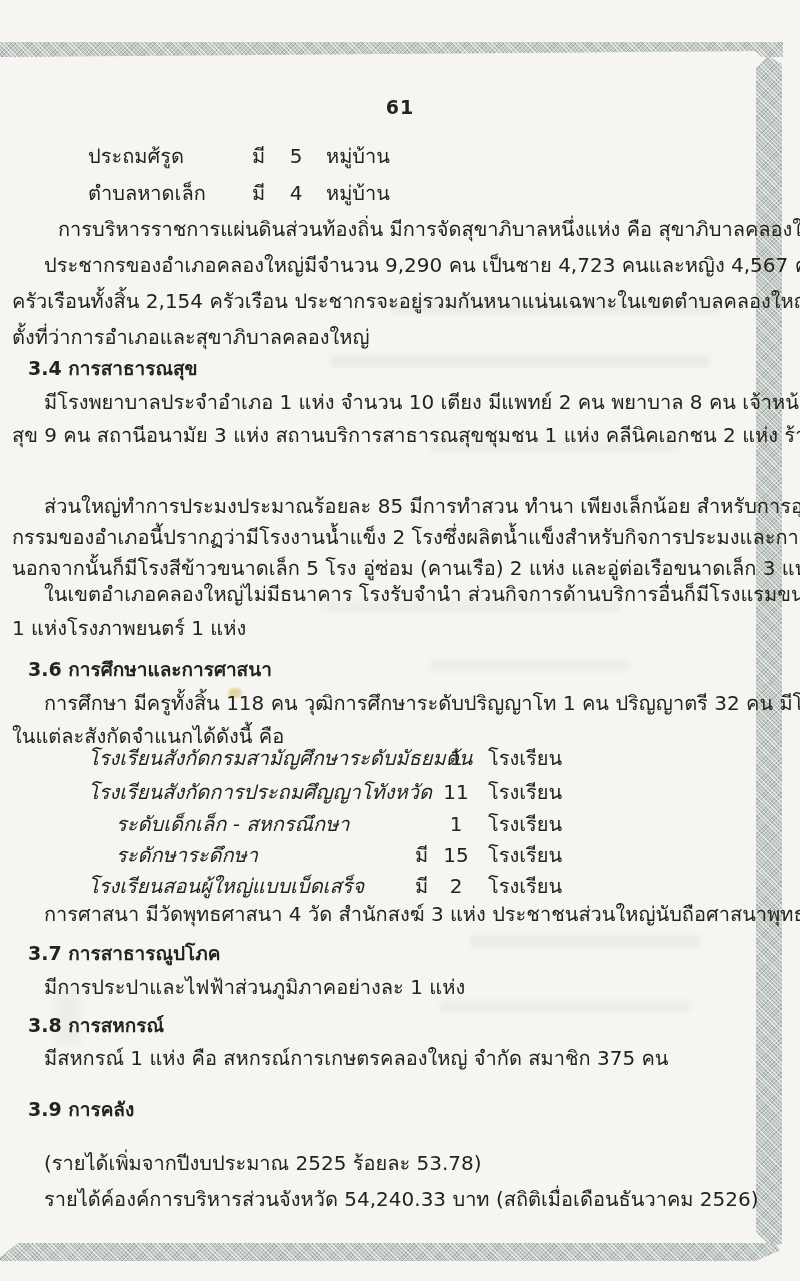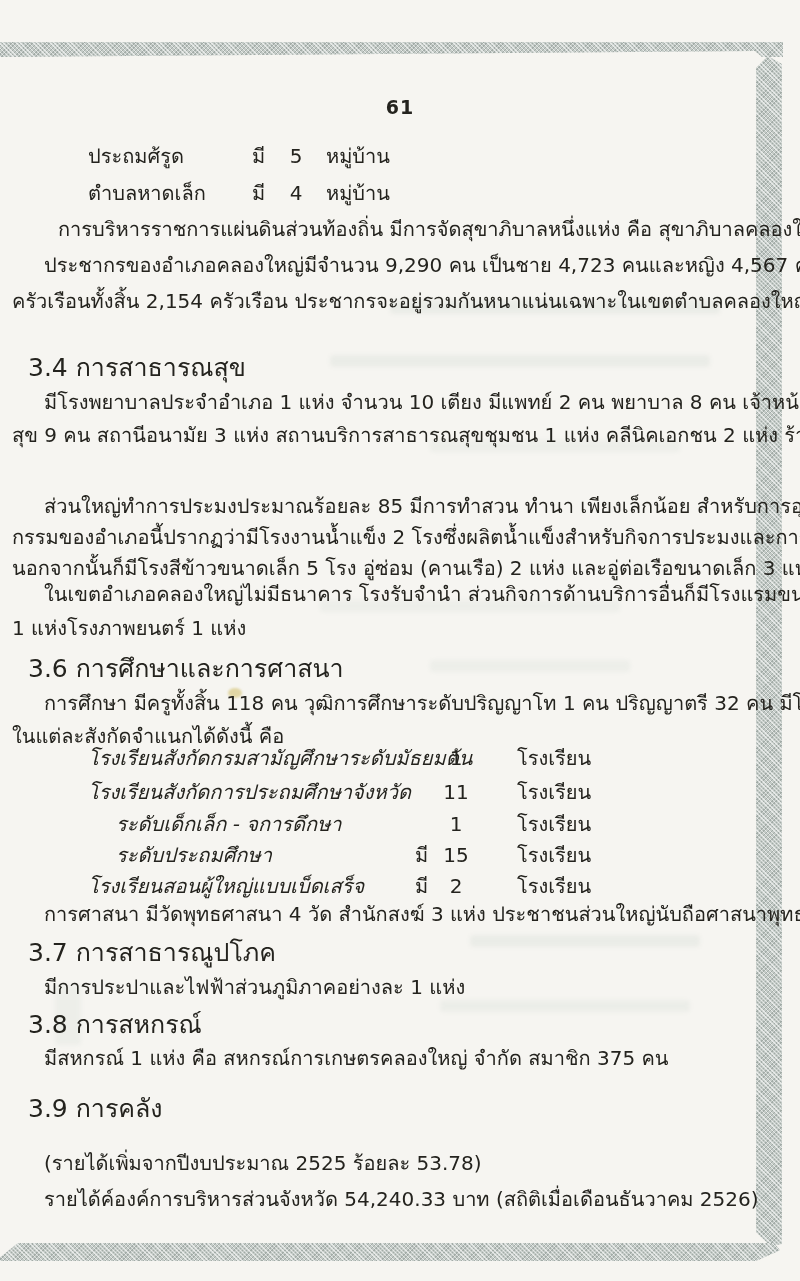--- a/index.html
+++ b/index.html
@@ -33,35 +33,35 @@
   .bleed.b5{left:430px;top:660px;width:200px;height:12px;opacity:.08;}
   .bleed.b6{left:470px;top:935px;width:230px;height:12px;}
   .bleed.b7{left:440px;top:1000px;width:250px;height:12px;opacity:.09;}
   .bleed.b8{left:55px;top:985px;width:26px;height:60px;opacity:.08;}
   .stain{position:absolute;left:228px;top:688px;width:14px;height:10px;border-radius:50%;
     background:#c9b24a;opacity:.45;filter:blur(1px);}
   
   .content{position:absolute;inset:0;font-size:20px;}
   .line{position:absolute;white-space:nowrap;height:34px;line-height:34px;}
   .pageno{left:0;width:800px;text-align:center;top:90px;font-weight:bold;font-size:19px;letter-spacing:1px;}
-  .heading{font-weight:normal;left:28px;font-size:25px;}
+  .heading{font-weight:bold;left:28px;font-size:19px;}
   .ind{left:44px;}
   .ind-lg{left:58px;}
   .cont{left:12px;}
   
   .vrow,.srow{position:absolute;height:34px;line-height:34px;width:760px;}
   .vrow .lbl{position:absolute;left:88px;white-space:nowrap;}
   .vrow .mi{position:absolute;left:252px;}
   .vrow .cnt{position:absolute;left:276px;width:40px;text-align:center;}
   .vrow .unit{position:absolute;left:326px;white-space:nowrap;}
   .srow .lbl{position:absolute;left:88px;white-space:nowrap;font-style:italic;}
   .srow.sub .lbl{left:116px;}
   .srow .mi{position:absolute;left:415px;}
   .srow .cnt{position:absolute;left:436px;width:40px;text-align:center;}
-  .srow .unit{position:absolute;left:488px;white-space:nowrap;margin-left:29px;}
+  .srow .unit{position:absolute;left:488px;white-space:nowrap;}
 </style>
 </head>
 <body>
 
 <div class="scan">
 
   <div class="band band-top"></div>
   <div class="band band-right"></div>
   <div class="band band-bottom"></div>
 
@@ -88,20 +88,21 @@
     <div class="vrow" style="top:176px">
       <span class="lbl">ตำบลหาดเล็ก</span>
       <span class="mi">มี</span>
       <span class="cnt">4</span>
       <span class="unit">หมู่บ้าน</span>
     </div>
 
     <div class="line ind-lg" style="top:212px">การบริหารราชการแผ่นดินส่วนท้องถิ่น  มีการจัดสุขาภิบาลหนึ่งแห่ง  คือ  สุขาภิบาลคลองใหญ่</div>
     <div class="line ind" style="top:248px">ประชากรของอำเภอคลองใหญ่มีจำนวน  9,290  คน  เป็นชาย  4,723  คนและหญิง  4,567  คน  จำนวน</div>
     <div class="line cont" style="top:284px">ครัวเรือนทั้งสิ้น  2,154  ครัวเรือน  ประชากรจะอยู่รวมกันหนาแน่นเฉพาะในเขตตำบลคลองใหญ่ซึ่งเป็นที่</div>
+    <div class="line cont" style="top:320px">ตั้งที่ว่าการอำเภอและสุขาภิบาลคลองใหญ่</div>
 
     <div class="line heading" style="top:351px">3.4  การสาธารณสุข</div>
     <div class="line ind" style="top:385px">มีโรงพยาบาลประจำอำเภอ 1 แห่ง จำนวน 10 เตียง มีแพทย์ 2 คน พยาบาล 8 คน เจ้าหน้าที่สาธารณ-</div>
     <div class="line cont" style="top:418px">สุข 9 คน สถานีอนามัย 3 แห่ง สถานบริการสาธารณสุขชุมชน 1 แห่ง คลีนิคเอกชน 2 แห่ง ร้านขายยา 6 แห่ง</div>
 
     <div class="line ind" style="top:489px">ส่วนใหญ่ทำการประมงประมาณร้อยละ  85  มีการทำสวน  ทำนา  เพียงเล็กน้อย  สำหรับการอุตสาห-</div>
     <div class="line cont" style="top:520px">กรรมของอำเภอนี้ปรากฏว่ามีโรงงานน้ำแข็ง   2   โรงซึ่งผลิตน้ำแข็งสำหรับกิจการประมงและการบริโภค</div>
     <div class="line cont" style="top:551px">นอกจากนั้นก็มีโรงสีข้าวขนาดเล็ก 5 โรง  อู่ซ่อม  (คานเรือ) 2 แห่ง และอู่ต่อเรือขนาดเล็ก 3 แห่ง</div>
     <div class="line ind" style="top:577px">ในเขตอำเภอคลองใหญ่ไม่มีธนาคาร  โรงรับจำนำ  ส่วนกิจการด้านบริการอื่นก็มีโรงแรมขนาดเล็ก</div>
     <div class="line cont" style="top:611px">1 แห่งโรงภาพยนตร์ 1 แห่ง</div>
@@ -110,33 +111,33 @@
     <div class="line ind" style="top:686px">การศึกษา มีครูทั้งสิ้น 118 คน วุฒิการศึกษาระดับปริญญาโท 1 คน ปริญญาตรี 32 คน มีโรงเรียน</div>
     <div class="line cont" style="top:719px">ในแต่ละสังกัดจำแนกได้ดังนี้ คือ</div>
 
     <div class="srow" style="top:741px">
       <span class="lbl">โรงเรียนสังกัดกรมสามัญศึกษาระดับมัธยมต้น</span>
       <span class="mi"></span>
       <span class="cnt">1</span>
       <span class="unit">โรงเรียน</span>
     </div>
     <div class="srow" style="top:775px">
-      <span class="lbl">โรงเรียนสังกัดการประถมศึกษาจังหวัด</span>
+      <span class="lbl">โรงเรียนสังกัดการประถมศึญญาโทังหวัด</span>
       <span class="mi"></span>
       <span class="cnt">11</span>
       <span class="unit">โรงเรียน</span>
     </div>
     <div class="srow sub" style="top:807px">
-      <span class="lbl">ระดับเด็กเล็ก - จการดึกษา</span>
+      <span class="lbl">ระดับเด็กเล็ก - สหกรณึกษา</span>
       <span class="mi"></span>
       <span class="cnt">1</span>
       <span class="unit">โรงเรียน</span>
     </div>
     <div class="srow sub" style="top:838px">
-      <span class="lbl">ระดับประถมศึกษา</span>
+      <span class="lbl">ระดักษาระดึกษา</span>
       <span class="mi">มี</span>
       <span class="cnt">15</span>
       <span class="unit">โรงเรียน</span>
     </div>
     <div class="srow" style="top:869px">
       <span class="lbl">โรงเรียนสอนผู้ใหญ่แบบเบ็ดเสร็จ</span>
       <span class="mi">มี</span>
       <span class="cnt">2</span>
       <span class="unit">โรงเรียน</span>
     </div>

